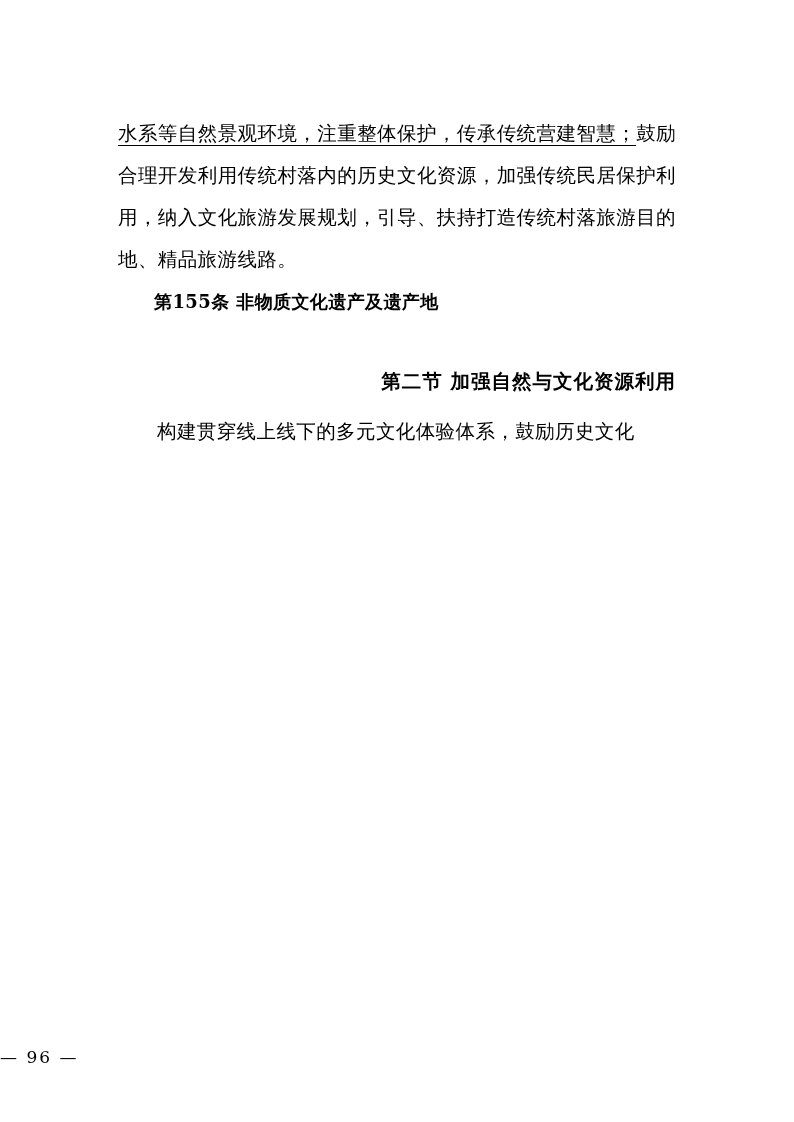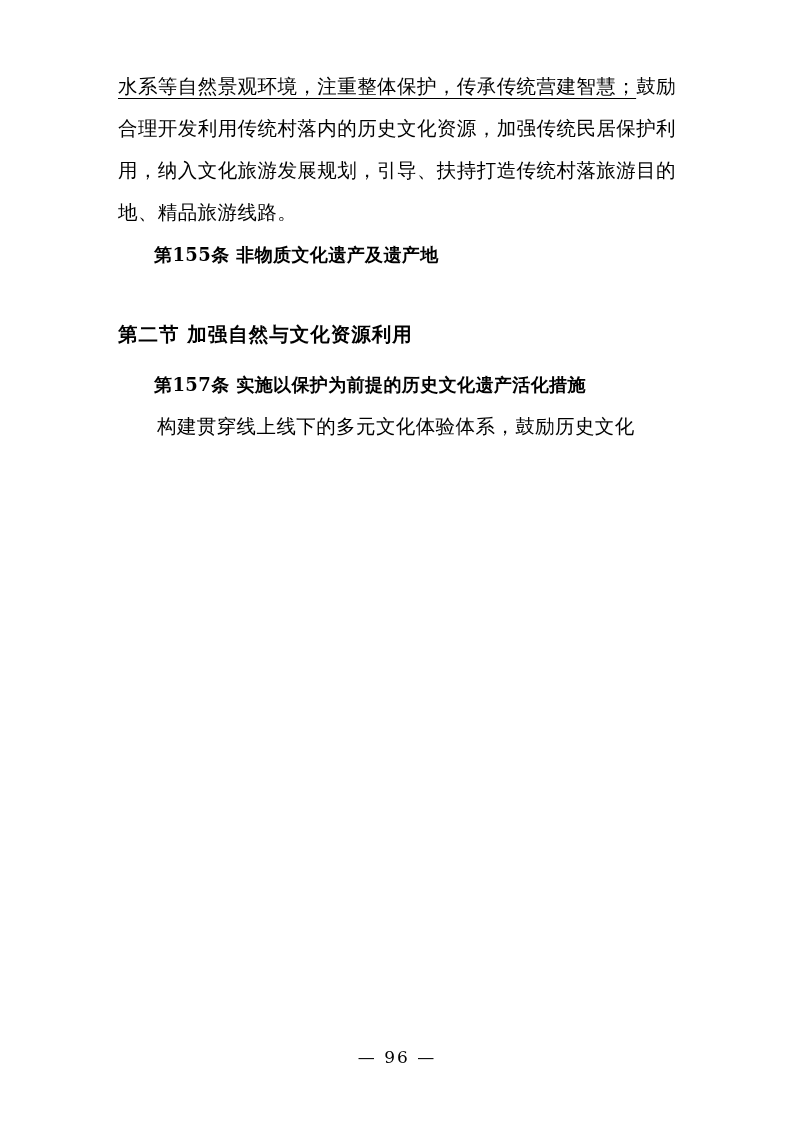--- a/index.html
+++ b/index.html
@@ -15,21 +15,21 @@
     position: relative;
     overflow: hidden;
   }
   .page {
     position: absolute;
     left: 0;
     top: 0;
     width: 794px;
     height: 1122px;
     box-sizing: border-box;
-    padding: 66px 118px 0 118px;
+    padding: 113px 118px 0 118px;
   }
   .body-text {
     font-size: 19.5px;
     line-height: 42px;
     letter-spacing: 0.4px;
     text-align: justify;
     text-justify: inter-ideograph;
     margin: 0;
   }
   .para {
@@ -48,36 +48,36 @@
     line-height: 42px;
     font-weight: bold;
     text-indent: 2em;
     margin: 0;
     letter-spacing: 0.4px;
   }
   .heading-section {
     font-size: 19.5px;
     line-height: 42px;
     font-weight: bold;
-    text-align: left;
+    text-align: right;
     margin: 0;
     letter-spacing: 1px;
   }
   .spacer-lg {
     height: 38px;
   }
   .spacer-sm {
     height: 8px;
   }
   .page-footer {
     position: absolute;
     left: 0;
     right: 0;
     bottom: 55px;
-    text-align: center;
+    text-align: left;
     font-size: 17px;
     font-family: "DejaVu Serif", "Liberation Serif", serif;
     letter-spacing: 2px;
     margin-top: 26px;
   }
   .footer-inner {
     display: inline-block;
   }
 </style>
 </head>
@@ -91,21 +91,20 @@
 
 
 
 
   <div class="spacer-lg"></div>
 
   <p class="heading-section">第二节 加强自然与文化资源利用</p>
 
   <div class="spacer-sm"></div>
 
-  <p class="heading-article">第157条 实施以保护为前提的历史文化遗产活化措施</p>
 
 
 
   <p class="body-text para">构建贯穿线上线下的多元文化体验体系，鼓励历史文化</p>
 
 </div>
 
 <div class="page-footer">
   <span class="footer-inner">— 96 —</span>
 </div>

